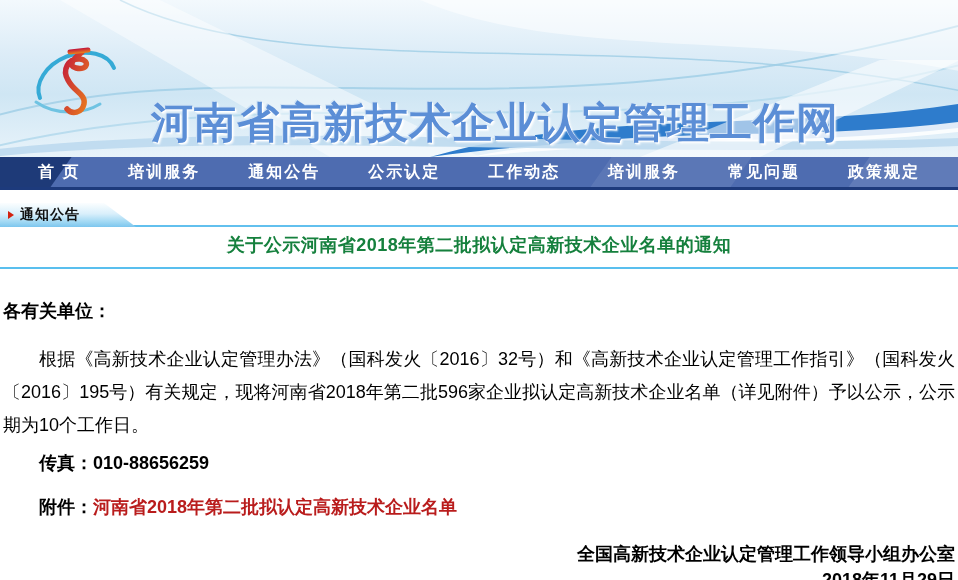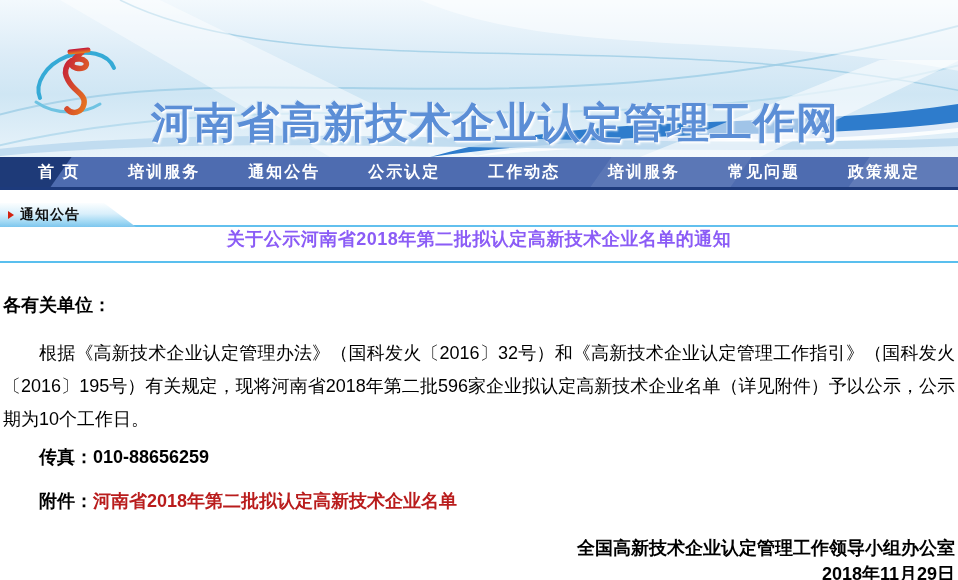--- a/index.html
+++ b/index.html
@@ -34,22 +34,22 @@
   .crumb-line { position:absolute; left:0; right:0; bottom:0; height:2px; background:#62c0ee; }
   .crumb-tab { position:absolute; left:0; bottom:0; width:136px; height:24px;
     background:linear-gradient(180deg,#fbfeff 0%,#d9effb 45%,#9ed7f3 80%,#7cc6ee 100%);
     clip-path:polygon(0 0, 104px 0, 136px 100%, 0 100%);
     display:flex; align-items:center; padding-left:8px; }
   .crumb-arrow { width:0; height:0; border-left:6px solid #d3210f; border-top:4px solid transparent;
     border-bottom:4px solid transparent; margin-right:6px; }
   .crumb-label { font-size:14px; color:#111; font-weight:bold; letter-spacing:1px; }
 
   
-  .article-title { margin-top:0; text-align:center; font-size:18px; font-weight:bold;
-    color:#8b5cf6; letter-spacing:.5px; }
+  .article-title { margin-top:6px; text-align:center; font-size:18px; font-weight:bold;
+    color:#15803d; letter-spacing:.5px; }
   .title-rule { margin-top:10px; height:2px; background:#59bfee; }
 
   .content { padding:0 3px; font-size:18px; color:#000;margin-top:28px; }
   .salutation { margin-top:30px; font-weight:bold; }
   .body-par { margin-top:20px; line-height:33px; text-indent:2em; font-weight:normal;
     text-align:justify; }
   .fax-line { margin-top:9px; text-indent:2em; font-weight:bold; }
   .attach-line { margin-top:20px; text-indent:2em; font-weight:bold; }
   .attach-link { color:#b91c1c; cursor:pointer; }
   .signature { margin-top:22px; text-align:right; font-weight:bold; line-height:26px; }

